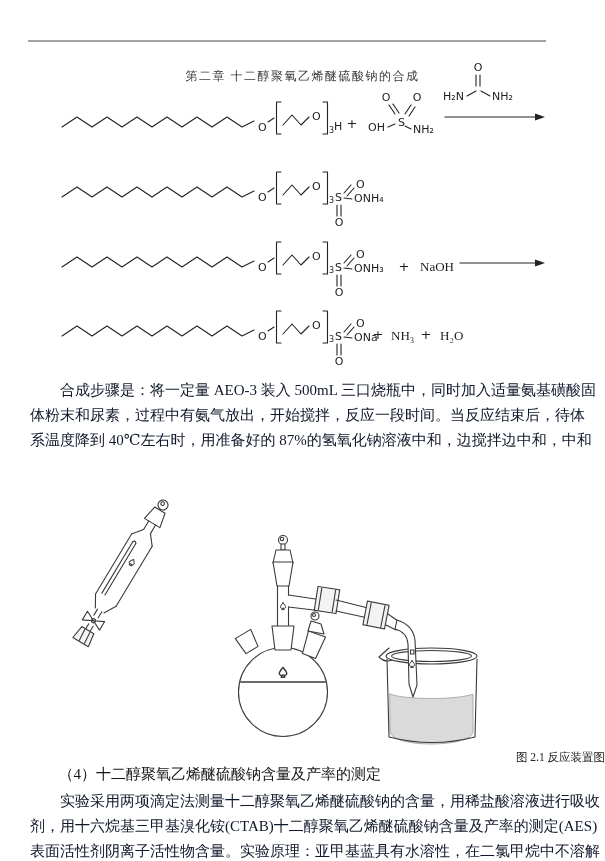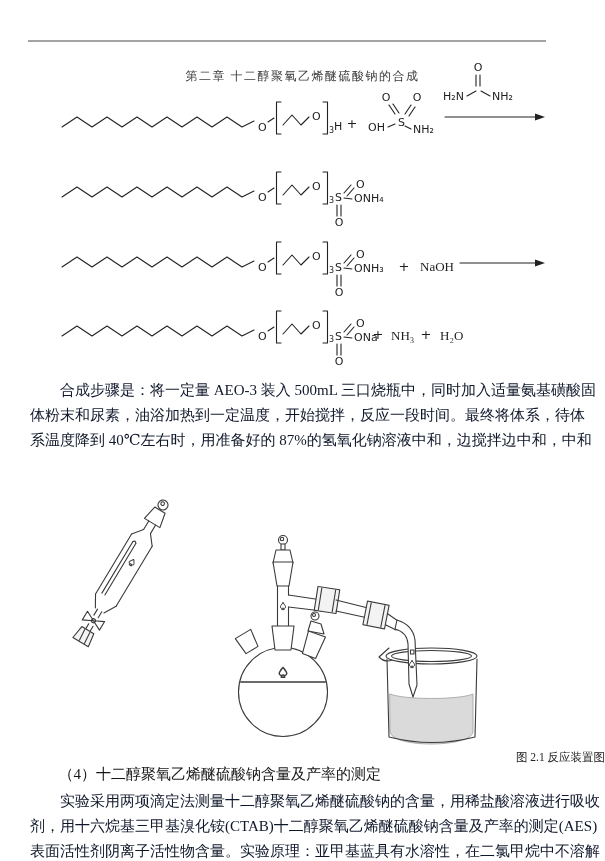--- a/index.html
+++ b/index.html
@@ -145,21 +145,21 @@
       <text x="339" y="365" text-anchor="middle">O</text>
       <text class="plus" x="378" y="339">+</text>
       <text class="ser" x="391" y="340">NH₃</text>
       <text class="plus" x="426" y="339">+</text>
       <text class="ser" x="440" y="340">H₂O</text>
     </g>
   </svg>
 
   <div class="para" style="top:378px">
     <div class="ln ind">合成步骤是：将一定量 AEO-3 装入 500mL 三口烧瓶中，同时加入适量氨基磺酸固</div>
-    <div class="ln">体粉末和尿素，油浴加热到一定温度，开始搅拌，反应一段时间。最终将体系，待体</div>
+    <div class="ln">体粉末和尿素，过程中有氨气放出，开始搅拌，反应一段时间。当反应结束后，待体</div>
     <div class="ln">系温度降到 40℃左右时，用准备好的 87%的氢氧化钠溶液中和，边搅拌边中和，中和</div>
   </div>
 
   <svg class="appar app" width="605" height="275" viewBox="0 480 605 275">
     <defs>
       <path id="spade" d="M0,-3.6 C1.9,-1.2 2.9,-0.1 2.9,1.2 A1.5,1.5 0 0 1 0.5,2.3 L1.4,4 L-1.4,4 L-0.5,2.3 A1.5,1.5 0 0 1 -2.9,1.2 C-2.9,-0.1 -1.9,-1.2 0,-3.6 Z"></path>
       <clipPath id="flaskclip">
           <circle cx="283" cy="692" r="43.8"></circle>
         </clipPath>
     </defs>

